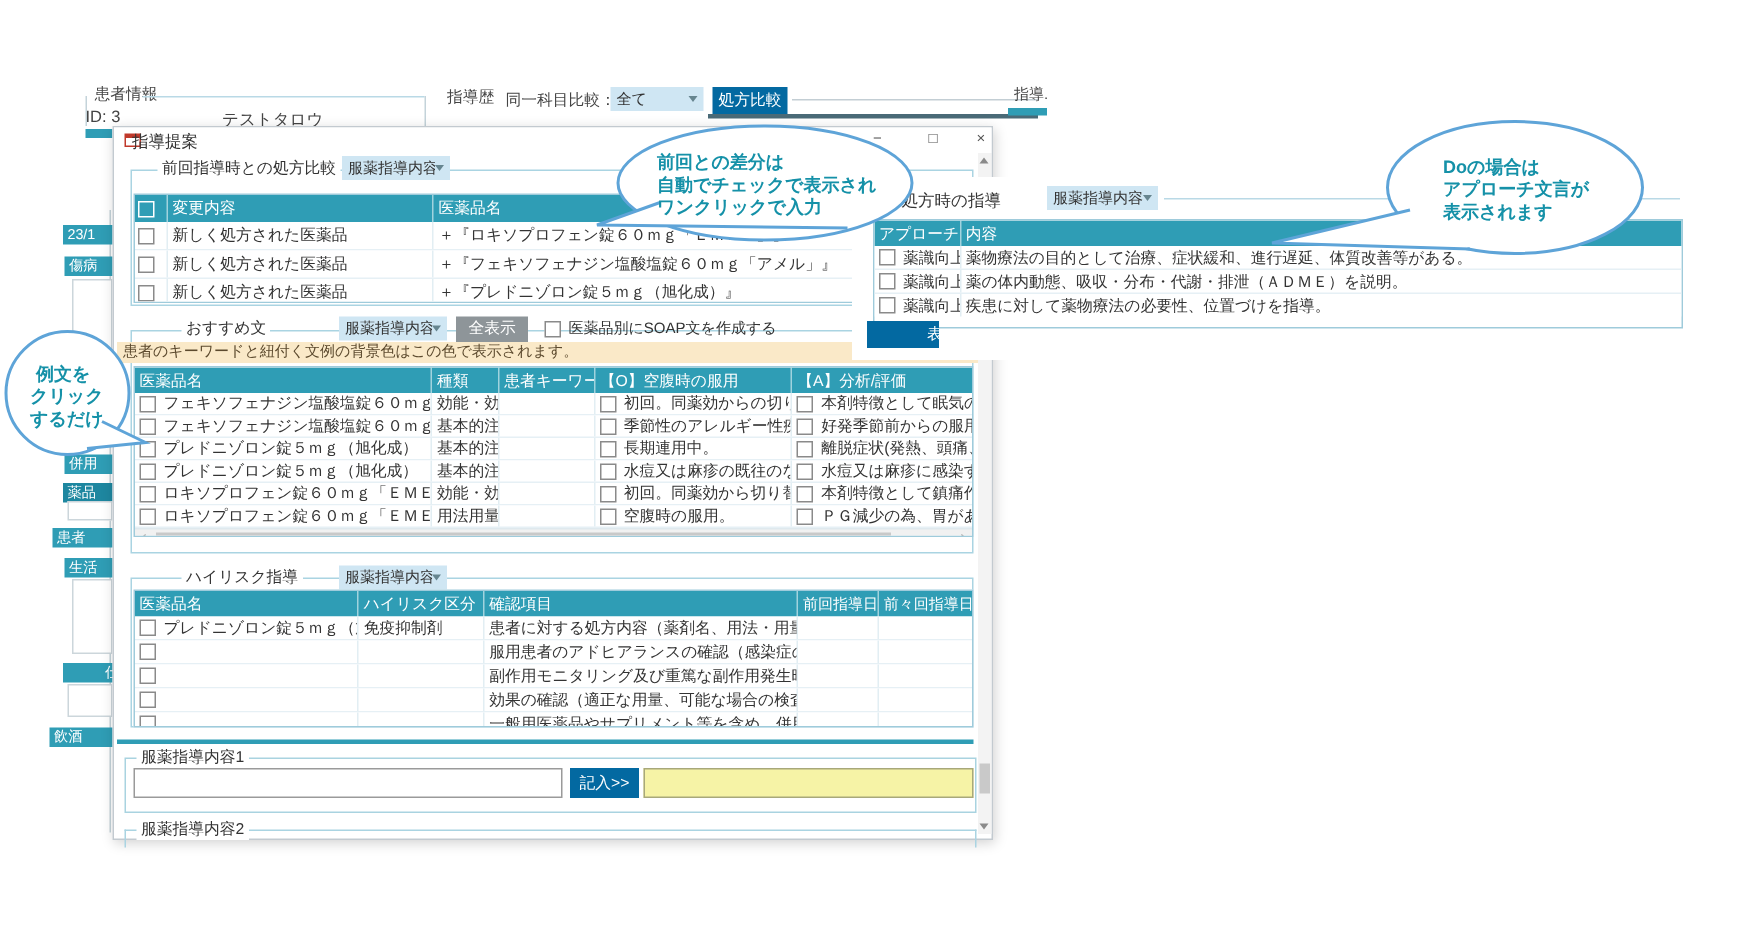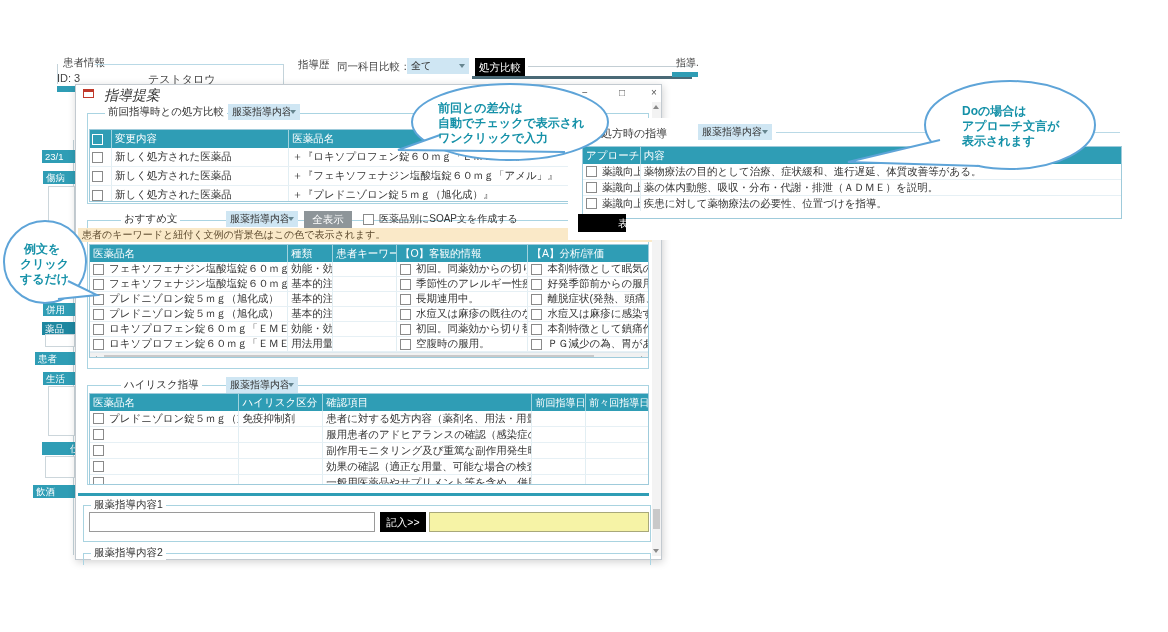--- a/index.html
+++ b/index.html
@@ -10,34 +10,34 @@
   
   .frag-label{font-size:10.5px;color:#444;}
   .line-h{background:#b9d9e6;height:1px;}
   .line-v{background:#c4d3da;width:1px;}
   .teal-bar{background:#2f9db5;}
   .badge{background:#2f9db5;color:#fff;font-size:9.5px;line-height:13px;height:13px;padding-left:3px;overflow:hidden;white-space:nowrap;}
   .lightbox{border:1px solid #ccd6db;background:#fff;}
   
   .dd{background:#cfe6f3;height:16px;display:flex;align-items:center;justify-content:space-between;
       padding:0 4px;font-size:10px;color:#333;box-sizing:border-box;}
-  .btn{color:#fff;background:#000000;font-size:10.5px;text-align:center;box-sizing:border-box;white-space:nowrap;overflow:hidden;}
+  .btn{color:#fff;background:#0369a1;font-size:10.5px;text-align:center;box-sizing:border-box;white-space:nowrap;overflow:hidden;}
   .cb{display:inline-block;width:9px;height:9px;border:1px solid #8a8a8a;background:#fff;flex:none;margin-right:5px;box-sizing:content-box;}
   .cb-w{border-color:#fff;background:transparent;}
   .tri-down{width:0;height:0;border-left:3px solid transparent;border-right:3px solid transparent;border-top:4px solid #66858f;}
   .tri-up-s{width:0;height:0;border-left:3px solid transparent;border-right:3px solid transparent;border-bottom:4px solid #8a8a8a;}
   .tri-down-s{width:0;height:0;border-left:3px solid transparent;border-right:3px solid transparent;border-top:4px solid #8a8a8a;}
   .tri-left-s{width:0;height:0;border-top:3px solid transparent;border-bottom:3px solid transparent;border-right:4px solid #8a8a8a;}
   .tri-right-s{width:0;height:0;border-top:3px solid transparent;border-bottom:3px solid transparent;border-left:4px solid #8a8a8a;}
   
   #dialog{left:75px;top:84px;width:587px;height:476px;background:#fff;border:1px solid #c3cad0;
           box-shadow:1px 2px 8px rgba(0,0,0,.18);z-index:10;box-sizing:border-box;}
   .titlebar{left:0;top:0;width:100%;height:17px;background:#fff;}
   .title-icon{left:7px;top:4px;width:11px;height:9px;background:#fff;border:1px solid #c0392b;border-top:3px solid #c0392b;box-sizing:border-box;}
-  .title-text{left:28px;top:2px;font-size:14px;color:#333;font-style:italic;}
+  .title-text{left:12px;top:2px;font-size:11px;color:#333;}
   .winbtn{top:1px;width:18px;height:14px;text-align:center;font-size:10px;color:#555;line-height:14px;}
   .grp{border:1px solid #aad4e2;box-sizing:border-box;}
   .glabel{font-size:10.5px;background:#fff;padding:0 3px;color:#333;z-index:2;}
   
   .tbl{border:1px solid #9fcbdb;box-sizing:border-box;background:#fff;overflow:hidden;}
   .t-head{background:#2f9db5;color:#fff;display:flex;}
   .t-head .hc{font-size:10.5px;padding-left:3px;box-sizing:border-box;border-right:1px solid rgba(255,255,255,.55);
              white-space:nowrap;overflow:hidden;display:flex;align-items:center;}
   .t-row{display:flex;border-bottom:1px solid #e6f0f5;background:#fff;}
   .t-row .c{font-size:10.5px;color:#333;padding-left:3px;box-sizing:border-box;border-right:1px solid #e2eef3;
@@ -158,21 +158,21 @@
       <span class="cb"></span>
       <span class="fs10 txt">医薬品別にSOAP文を作成する</span>
     </div>
     <div class="abs notice" style="left:2px;top:143px;width:571px;height:14px;">患者のキーワードと紐付く文例の背景色はこの色で表示されます。</div>
 
     <div class="abs tbl" style="left:13px;top:159px;width:560px;height:114px;">
       <div class="t-head" style="height:17px;">
         <div class="hc" style="width:199px;">医薬品名</div>
         <div class="hc" style="width:45px;">種類</div>
         <div class="hc" style="width:64px;">患者キーワード</div>
-        <div class="hc" style="width:132px;">【O】客観的情報</div>
+        <div class="hc" style="width:132px;">【O】空腹時の服用</div>
         <div class="hc" style="width:120px;border-right:none;">【A】分析/評価</div>
       </div>
       <div class="t-row" style="height:14px;">
         <div class="c" style="width:199px;">
             <span class="cb"></span>
             <span class="txt">フェキソフェナジン塩酸塩錠６０ｍｇ「アメル」</span>
           </div>
         <div class="c" style="width:45px;">効能・効果</div>
         <div class="c" style="width:64px;"></div>
         <div class="c" style="width:132px;">

